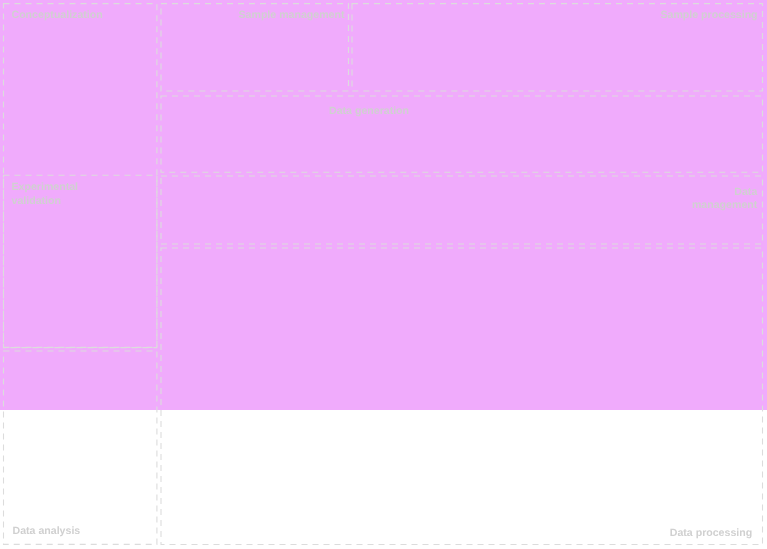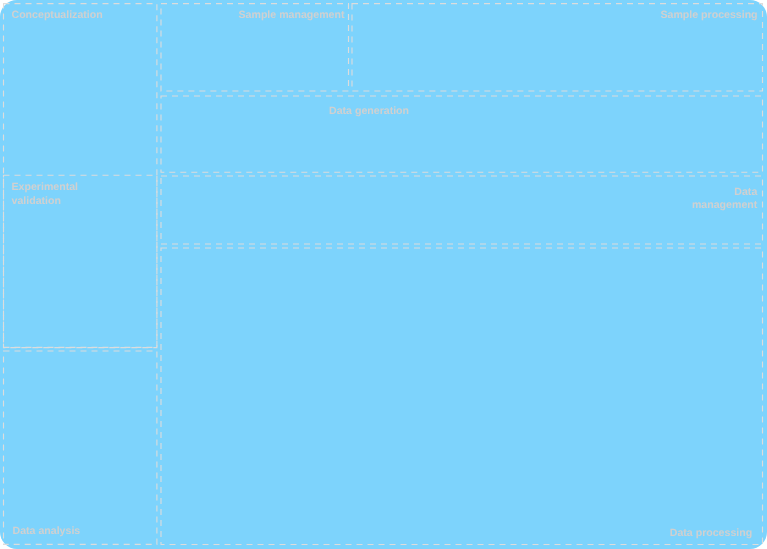--- a/index.html
+++ b/index.html
@@ -1,18 +1,18 @@
 <!DOCTYPE html>
 <html><head>
 <meta charset="utf-8">
 <title>Workflow</title>
 <style>
   html,body{margin:0;padding:0;background:#ffffff;}
   body{width:767px;height:549px;overflow:hidden;font-family:"Liberation Sans",sans-serif;}
-  #root{position:relative;width:767px;height:549px;background:#7dd3fc;border-radius:17px;}
+  #root{position:relative;width:767px;height:410px;background:#f0abfc;}
   svg{display:block;}
   text{-webkit-font-smoothing:antialiased;text-rendering:geometricPrecision;}
   svg{shape-rendering:geometricPrecision;}
 </style>
 </head>
 <body>
 
 <div id="root">
 <svg id="diagram" width="767" height="549" viewBox="0 0 767 549" xmlns="http://www.w3.org/2000/svg">
 <defs>

